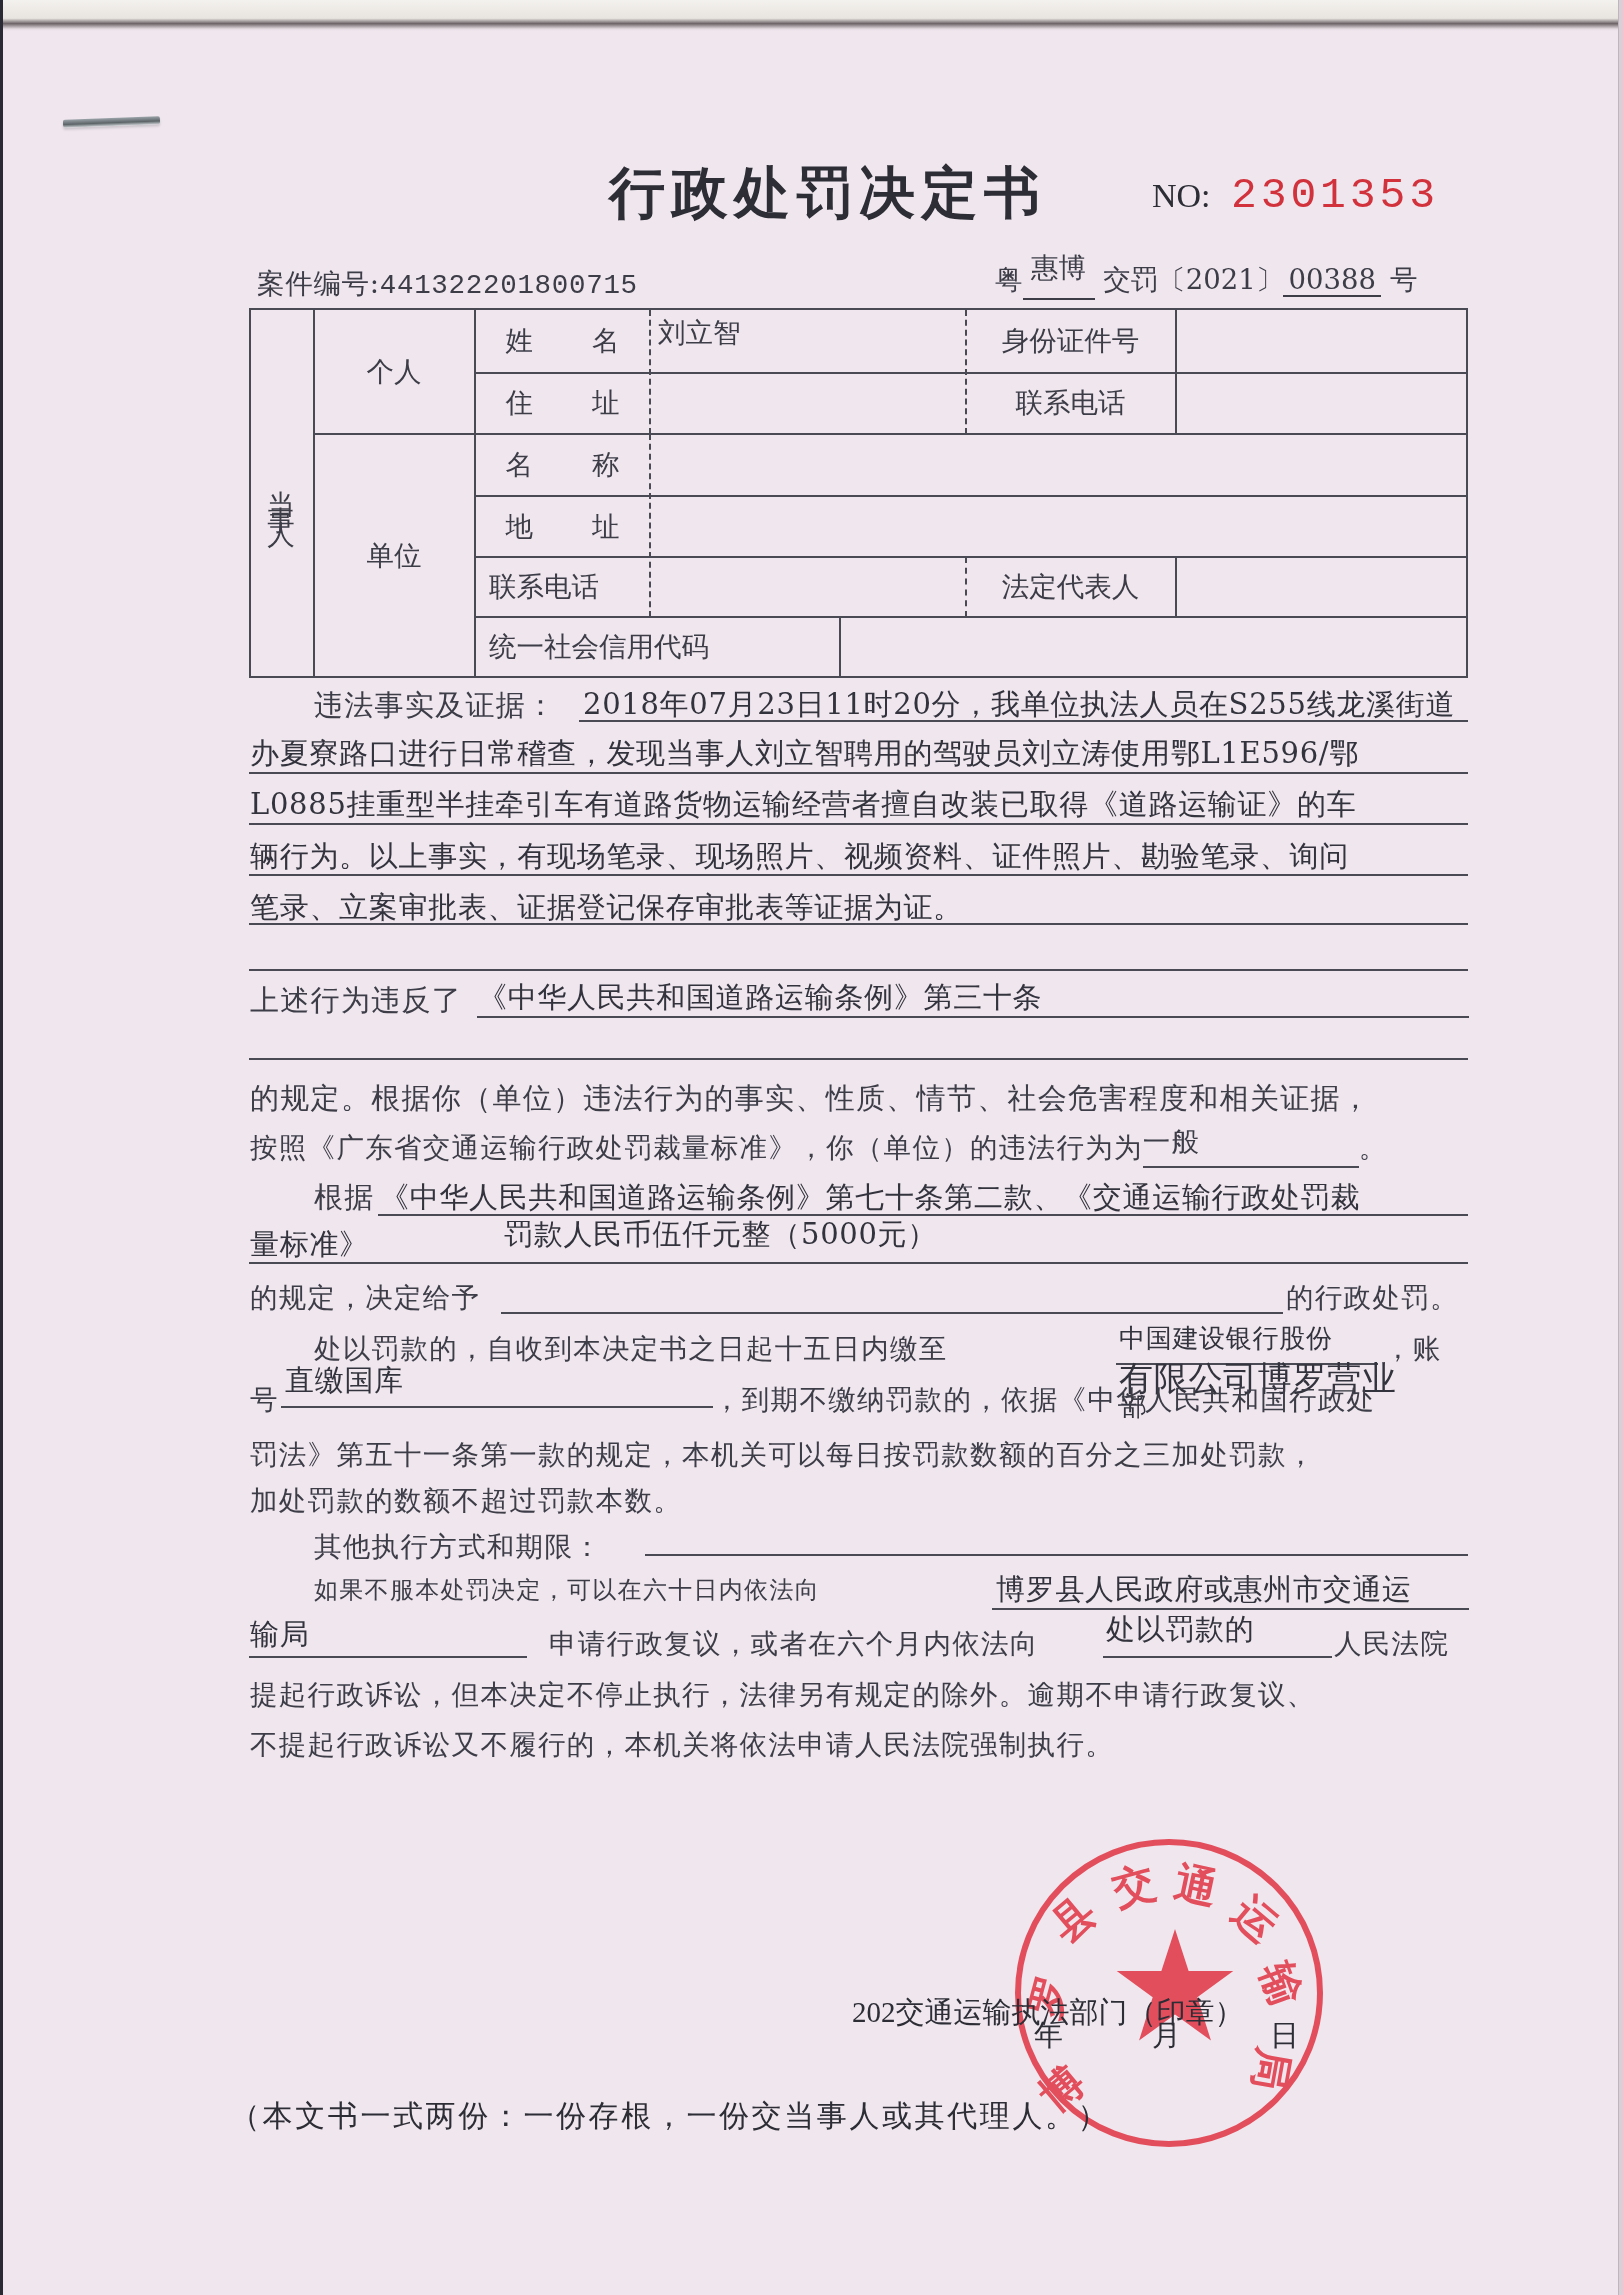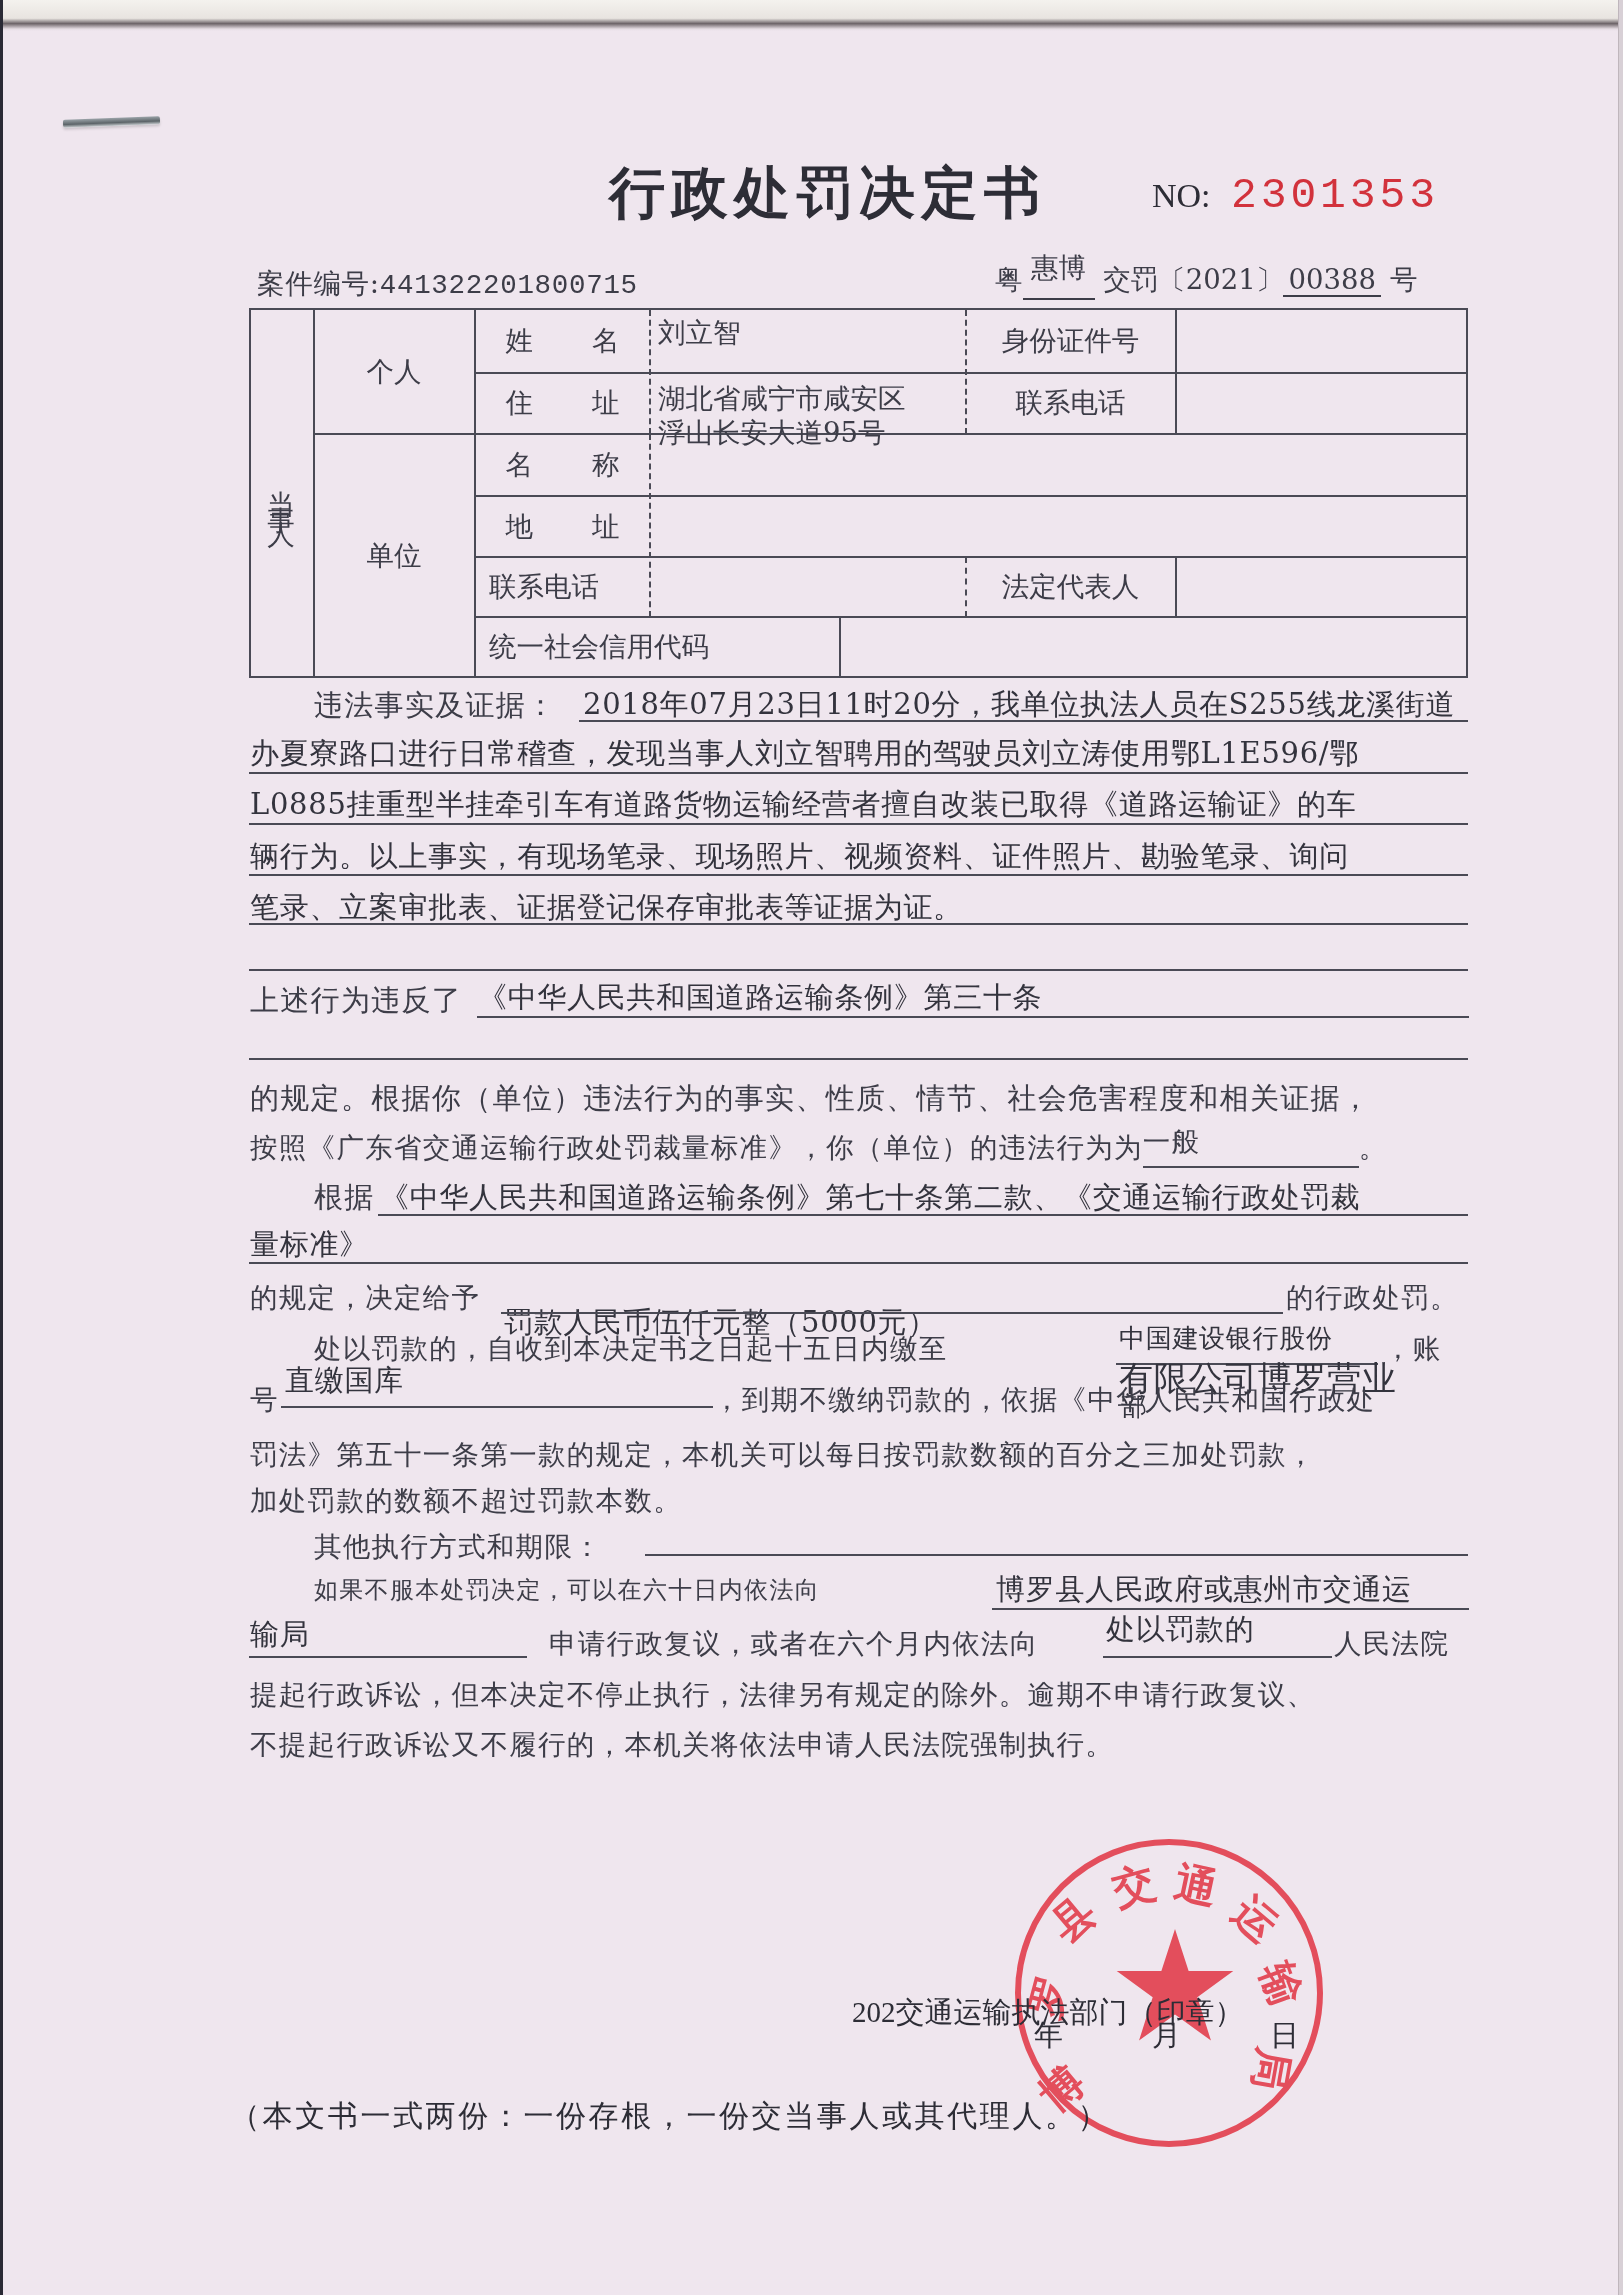--- a/index.html
+++ b/index.html
@@ -104,24 +104,20 @@
       <span>名</span>
     </div>
   <div class="cell" style="left:407px;top:0;width:301px;height:46px;">刘立智</div>
   <div class="cell center" style="left:716px;top:0;width:207px;height:62px;">身份证件号</div>
   <div class="cell" style="left:926px;top:0;width:288px;height:62px;"></div>
 
   <div class="cell spread" style="left:225px;top:63px;width:173px;height:60px;">
       <span>住</span>
       <span>址</span>
     </div>
-  <div class="cell" style="left:407px;top:71px;width:308px;height:72px;flex-direction:column;align-items:flex-start;line-height:34px;">
-    <span>湖北省咸宁市咸安区</span>
-    <span>浮山长安大道95号</span>
-  </div>
   <div class="cell center" style="left:716px;top:63px;width:207px;height:60px;">联系电话</div>
   <div class="cell" style="left:926px;top:63px;width:288px;height:60px;"></div>
 
   <div class="cell spread" style="left:225px;top:125px;width:173px;height:60px;">
       <span>名</span>
       <span>称</span>
     </div>
   <div class="cell" style="left:407px;top:125px;width:805px;height:60px;"></div>
 
   <div class="cell spread" style="left:225px;top:187px;width:173px;height:60px;">
@@ -163,21 +159,21 @@
   <span>按照《广东省交通运输行政处罚裁量标准》，你（单位）的违法行为为</span><span style="display:inline-block;width:216px;border-bottom:2px solid #4a4a55;"><span style="position:relative;top:-6.5px;">一般</span></span><span>。</span>
 </div>
 
 <div class="abs para" style="top:1178px;left:314px;width:auto;">根据</div>
 <div class="filled" style="left:380px;top:1178px;">《中华人民共和国道路运输条例》第七十条第二款、《交通运输行政处罚裁</div>
 <div class="rule" style="left:378px;top:1214px;width:1090px;"></div>
 <div class="filled" style="left:250px;top:1225px;">量标准》</div>
 <div class="rule" style="left:249px;top:1262px;width:1219px;"></div>
 
 <div class="abs para" style="top:1280px;left:250px;width:auto;font-size:27.5px;">的规定，决定给予</div>
-<div class="filled" style="left:504px;top:1303px;">罚款人民币伍仟元整（5000元）</div>
+<div class="filled" style="left:504px;top:1215px;">罚款人民币伍仟元整（5000元）</div>
 <div class="rule" style="left:501px;top:1312px;width:782px;"></div>
 <div class="abs para" style="top:1280px;left:1286px;width:auto;font-size:27.5px;">的行政处罚。</div>
 
 <div class="abs para" style="top:1331px;left:314px;width:auto;font-size:27.5px;">处以罚款的，自收到本决定书之日起十五日内缴至</div>
 <div class="filled" style="left:1119px;top:1321px;font-size:26px;">中国建设银行股份</div>
 <div class="rule" style="left:1116px;top:1363px;width:262px;"></div>
 <div class="abs para" style="top:1331px;left:1384px;width:auto;font-size:27.5px;">，账</div>
 <div class="filled" style="left:1119px;top:1356px;font-size:34px;">有限公司博罗营业</div>
 <div class="filled" style="left:1121px;top:1389px;font-size:26px;">部</div>
 

